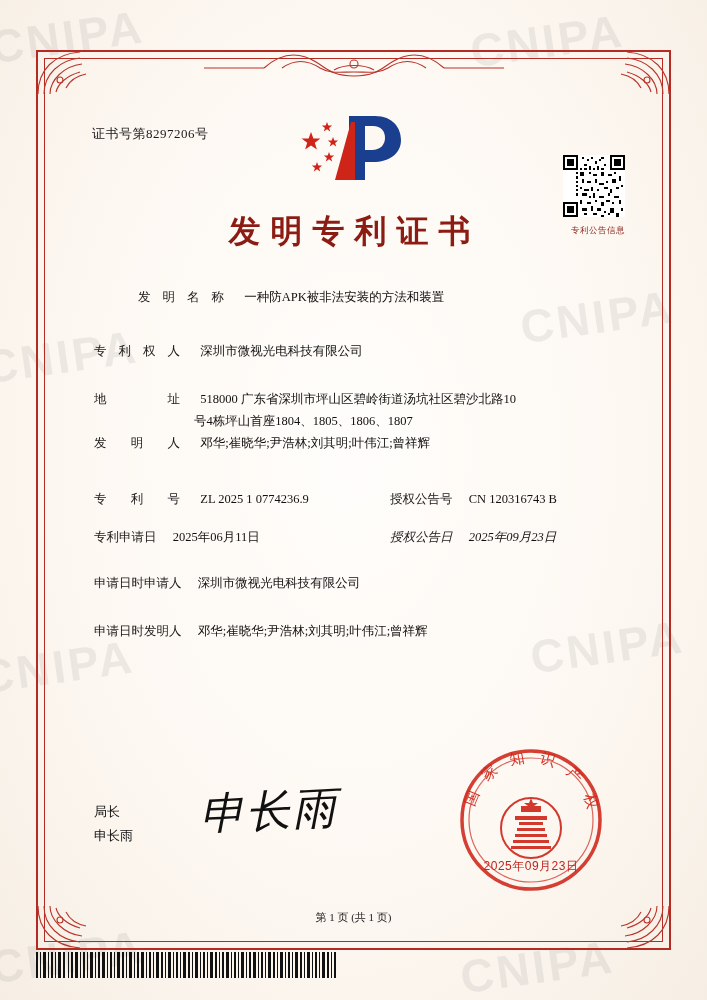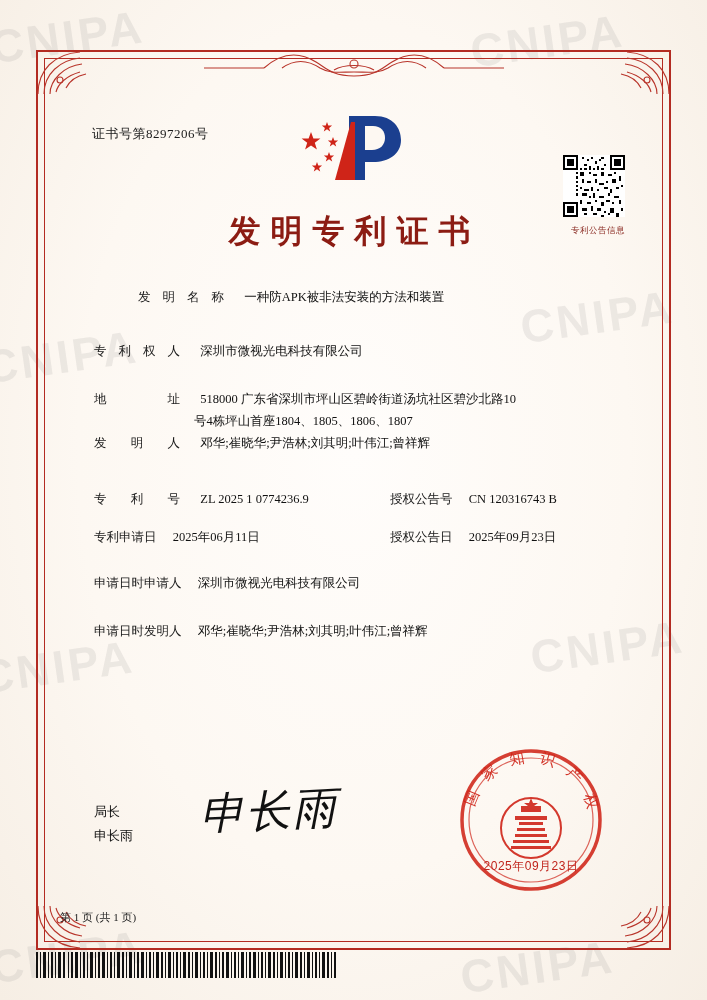--- a/index.html
+++ b/index.html
@@ -212,21 +212,21 @@
     color: #c0241c;
     letter-spacing: 0.5px;
     font-family: "Liberation Sans", sans-serif;
   }
 
   #page-footer {
     position: absolute;
     left: 0;
     right: 0;
     top: 840px;
-    text-align: left;
+    text-align: center;
     font-size: 11px;
     color: #222;
   }
 
   
   #barcode {
     position: absolute;
     left: 36px;
     bottom: 22px;
     width: 300px;
@@ -468,21 +468,21 @@
       <span class="lbl-plain" style="width:auto;">授权公告号</span>
       <span style="display:inline-block;width:10px;"></span>
       <span class="fvalue">CN 120316743 B</span>
     </div>
 
     <div class="field" style="left:34px; top:458px;">
       <span class="lbl-plain" style="width:auto;">专利申请日</span>
       <span style="display:inline-block;width:10px;"></span>
       <span class="fvalue">2025年06月11日</span>
     </div>
-    <div class="field" style="left:330px; top:458px;">
+    <div class="field" style="left:330px; top:458px;font-style:italic;">
       <span class="lbl-plain" style="width:auto;">授权公告日</span>
       <span style="display:inline-block;width:10px;"></span>
       <span class="fvalue">2025年09月23日</span>
     </div>
 
     <div class="field" style="left:34px; top:504px;">
       <span class="lbl-plain" style="width:auto;">申请日时申请人</span>
       <span style="display:inline-block;width:10px;"></span>
       <span class="fvalue">深圳市微视光电科技有限公司</span>
     </div>

